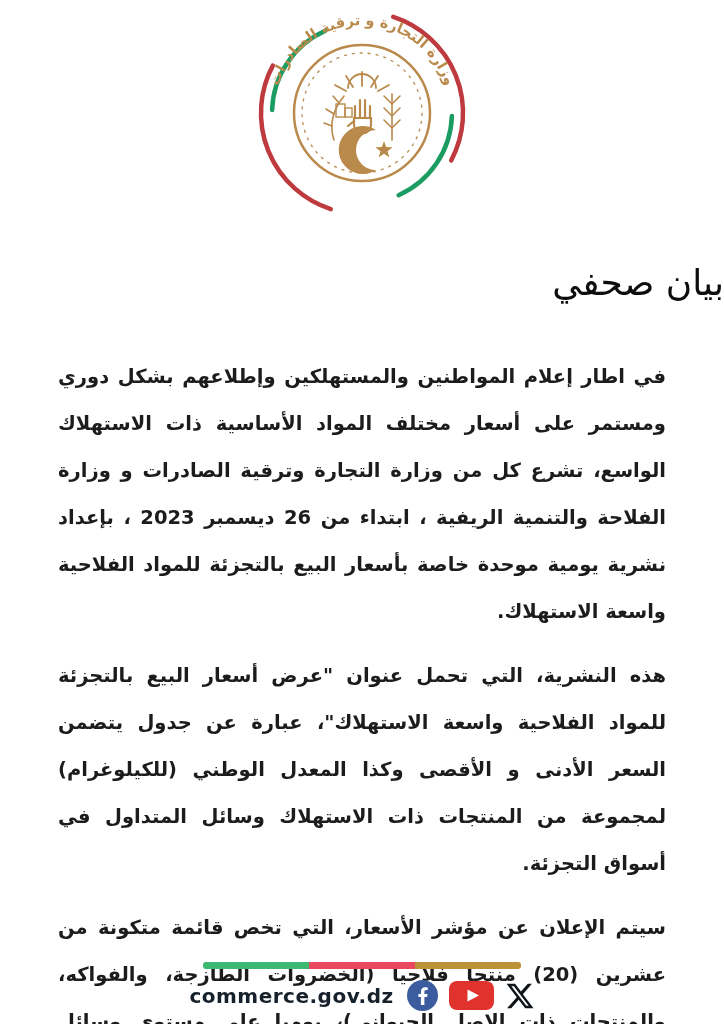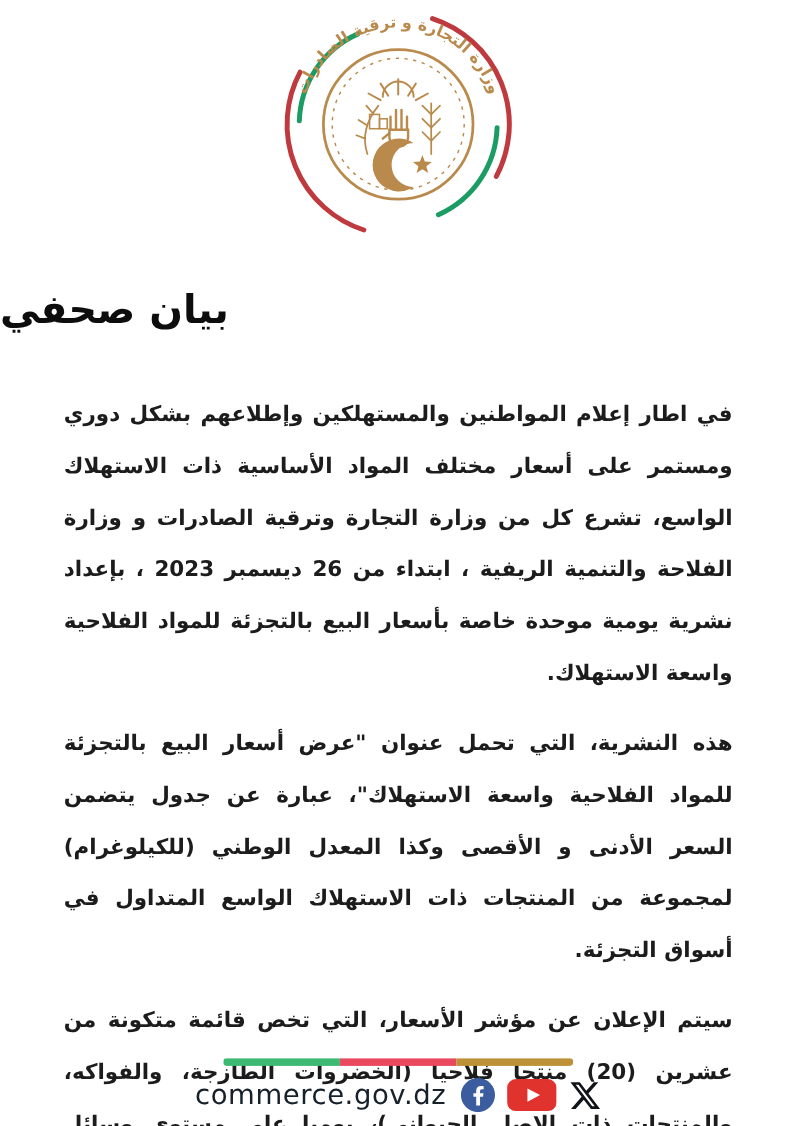--- a/index.html
+++ b/index.html
@@ -10,24 +10,24 @@
     background:#ffffff;
     font-family:"DejaVu Sans","Liberation Sans",sans-serif;
     overflow:hidden;
   }
   
   .logo-wrap{padding-top:8px;display:flex;justify-content:center;}
   .logo-wrap svg{display:block;}
   
   .title{
     margin-top:44px;
-    text-align:left;
+    text-align:right;
     direction:rtl;
     font-size:36px;
-    font-weight:bold;
+    font-weight:normal;
     color:#0d0d0d;
     letter-spacing:0;
   }
   
   .body-text{
     width:642px;
     margin:50px auto 0;
     direction:rtl;
     text-align:justify;
     font-size:19.5px;
@@ -50,22 +50,22 @@
   .footer-row{
     position:absolute;
     top:980px;left:0;
     width:100%;
     display:flex;
     justify-content:center;
     align-items:center;
     gap:13px;
   }
   .site{
-    font-size:25px;
-    font-weight:normal;
+    font-size:20px;
+    font-weight:bold;
     color:#17212b;
     letter-spacing:0.5px;
   }
   .social{display:flex;align-items:center;gap:11px;}
   .social svg{display:block;}
 </style>
 </head>
 <body>
 
 <div class="page">
@@ -120,21 +120,21 @@
 
         <polygon points="142,133 144.2,138.9 150.6,139.2 145.6,143.2 147.3,149.3 142,145.8 136.7,149.3 138.4,143.2 133.4,139.2 139.8,138.9" fill="#b98a4b"></polygon>
       </g>
     </svg>
   </div>
 
   <h1 class="title" dir="rtl">بيان صحفي</h1>
 
   <div class="body-text" dir="rtl">
     <p>في اطار إعلام المواطنين والمستهلكين وإطلاعهم بشكل دوري ومستمر على أسعار مختلف المواد الأساسية ذات الاستهلاك الواسع، تشرع كل من وزارة التجارة وترقية الصادرات و وزارة الفلاحة والتنمية الريفية ، ابتداء من 26 ديسمبر 2023 ، بإعداد نشرية يومية موحدة خاصة بأسعار البيع بالتجزئة للمواد الفلاحية واسعة الاستهلاك.</p>
-    <p>هذه النشرية، التي تحمل عنوان "عرض أسعار البيع بالتجزئة للمواد الفلاحية واسعة الاستهلاك"، عبارة عن جدول يتضمن السعر الأدنى و الأقصى وكذا المعدل الوطني (للكيلوغرام) لمجموعة من المنتجات ذات الاستهلاك الواسع المتداول في أسواق التجزئة.</p>
+    <p>هذه النشرية، التي تحمل عنوان "عرض أسعار البيع بالتجزئة للمواد الفلاحية واسعة الاستهلاك"، عبارة عن جدول يتضمن السعر الأدنى و الأقصى وكذا المعدل الوطني (للكيلوغرام) لمجموعة من المنتجات ذات الاستهلاك وسائل المتداول في أسواق التجزئة.</p>
     <p>سيتم الإعلان عن مؤشر الأسعار، التي تخص قائمة متكونة من عشرين (20) منتجا فلاحيا (الخضروات الطازجة، والفواكه، والمنتجات ذات الاصل الحيواني)، يوميا على مستوى وسائل الاعلام المكتوبة والمرئية قصد اعلام الرأي العام.</p>
   </div>
 
   <div class="footer-bar">
     <span style="background: rgb(60, 186, 115);"></span>
     <span style="background: rgb(233, 72, 94);"></span>
     <span style="background: rgb(189, 145, 56);"></span>
   </div>
 
   <div class="footer-row">

